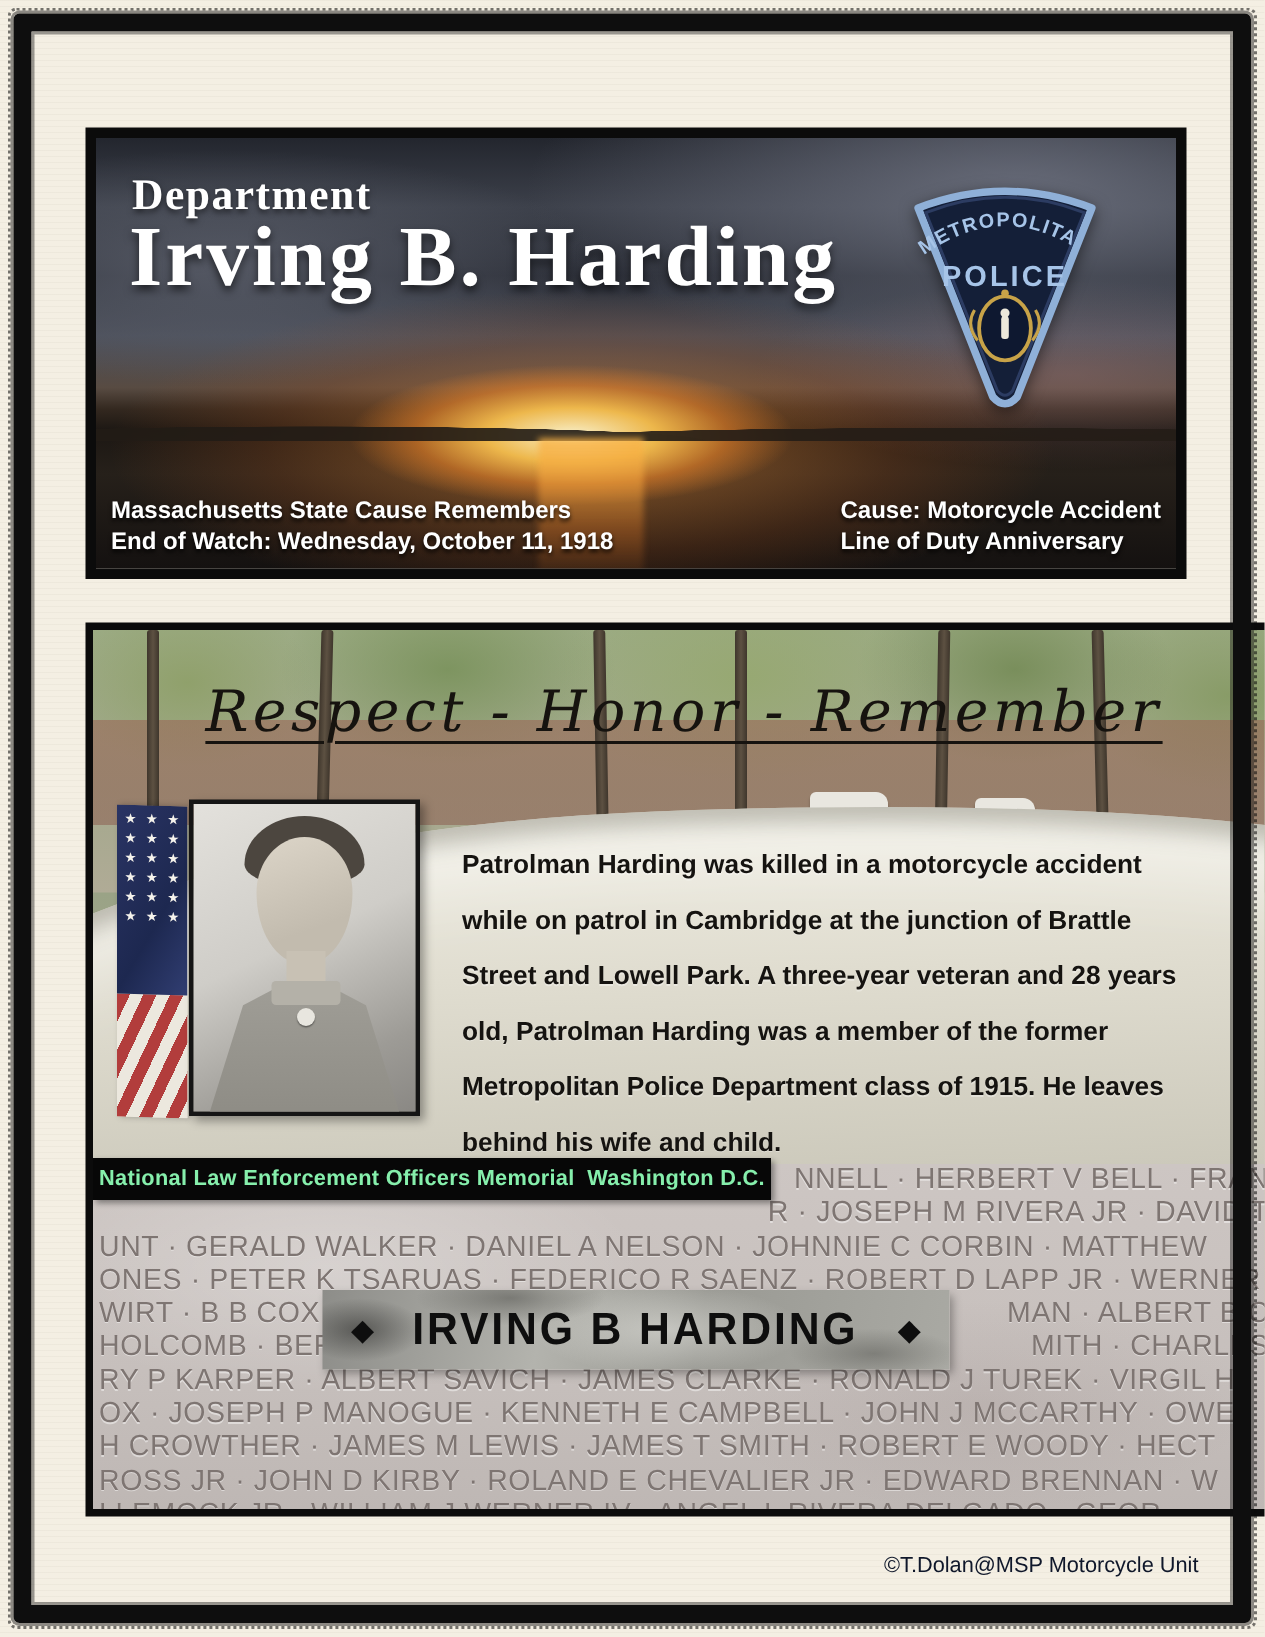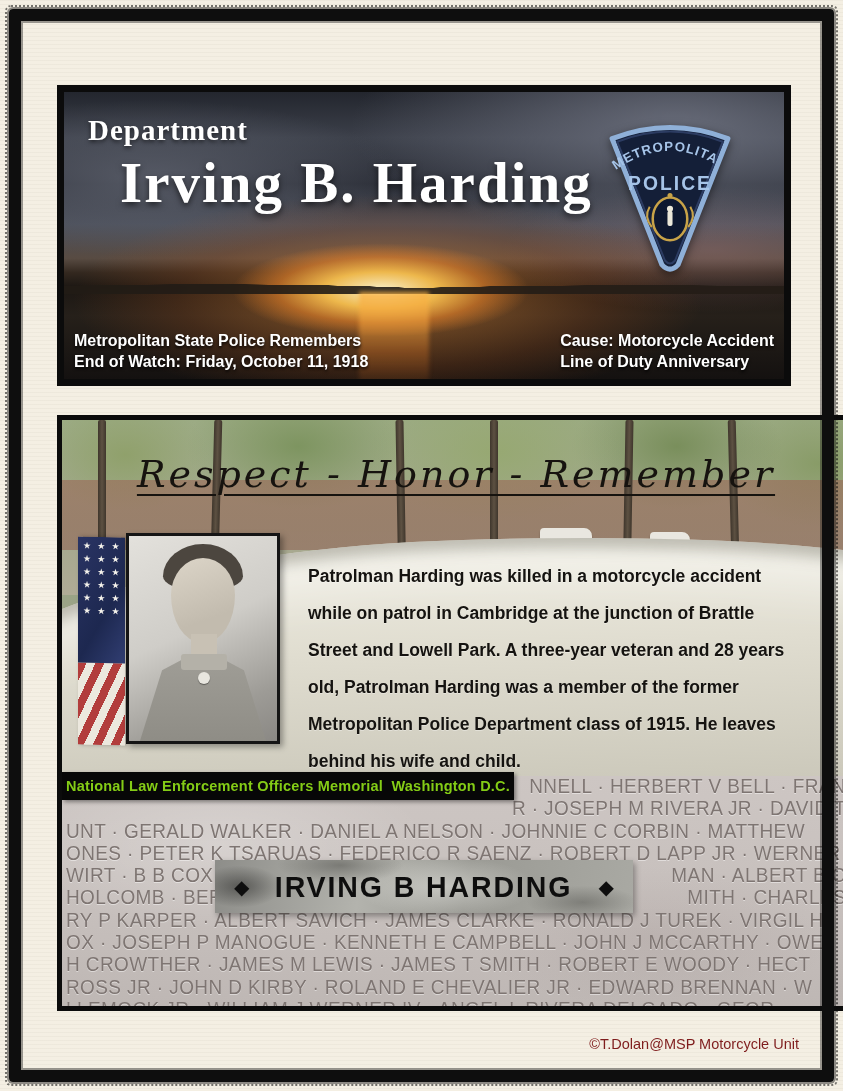--- a/index.html
+++ b/index.html
@@ -39,24 +39,23 @@
     opacity:.9;}
   .sunstreak{position:absolute;left:41%;top:200px;width:70px;height:100px;
     background:linear-gradient(to bottom,rgba(250,180,70,.8),rgba(220,120,40,.35) 60%,transparent);
     filter:blur(2px);}
   .hdr-rank{
     position:absolute;left:24px;top:22px;color:#fff;
     font-family:"Liberation Serif",serif;font-weight:bold;font-size:29px;letter-spacing:1px;
     text-shadow:0 2px 4px rgba(0,0,0,.6);
   }
   .hdr-name{
-    position:absolute;left:22px;top:58px;color:#fff;
+    position:absolute;left:22px;top:47px;color:#fff;
     font-family:"Liberation Serif",serif;font-weight:bold;font-size:57px;letter-spacing:2px;
     text-shadow:0 3px 6px rgba(0,0,0,.6);
-    margin-left:34px;
   }
   .hdr-strip{position:absolute;left:0;right:0;bottom:6px;display:flex;justify-content:space-between;padding:0 10px;}
   .hdr-strip .col{color:#fff;font-weight:bold;font-size:16px;line-height:1.35;text-shadow:0 2px 3px rgba(0,0,0,.85);}
   .hdr-strip .col.right{text-align:left;}
   .patch{position:absolute;right:48px;top:18px;width:132px;height:168px;filter:drop-shadow(0 3px 5px rgba(0,0,0,.5));}
 
   
   .memorial{
     position:absolute;left:57px;top:415px;width:798px;height:596px;
     border:5px solid #0b0b0b;box-sizing:border-box;overflow:hidden;
@@ -108,21 +107,21 @@
   .button{position:absolute;left:69px;top:136px;width:12px;height:12px;background:#e8e6df;border-radius:50%;box-shadow:0 1px 1px rgba(0,0,0,.4);}
   .bio{
     position:absolute;left:246px;top:138px;width:482px;z-index:3;
     font-size:17.5px;font-weight:bold;color:#151310;line-height:2.12;
     text-shadow:0 1px 0 rgba(255,255,255,.35);
   }
   
   .banner{
     position:absolute;left:0;top:352px;width:452px;height:28px;background:#070707;z-index:5;
     display:flex;align-items:center;justify-content:center;
-    color:#84cc16;font-weight:bold;font-size:14.5px;white-space:pre;letter-spacing:.2px;
+    color:#86efac;font-weight:bold;font-size:14.5px;white-space:pre;letter-spacing:.2px;
     box-shadow:2px 2px 4px rgba(0,0,0,.4);
   }
   
   .wall{
     position:absolute;left:0;top:356px;right:0;bottom:0;z-index:4;overflow:hidden;
     background:
       radial-gradient(ellipse 300px 120px at 20% 30%, rgba(255,255,255,.25), transparent 70%),
       radial-gradient(ellipse 260px 100px at 75% 70%, rgba(120,100,100,.12), transparent 70%),
       linear-gradient(to bottom,#cdc6c3,#c6bfbc 60%,#beb7b4);
   }
@@ -141,21 +140,21 @@
       radial-gradient(ellipse 90px 26px at 30% 10%, rgba(60,60,56,.45), transparent 70%),
       radial-gradient(ellipse 80px 24px at 88% 80%, rgba(70,70,66,.4), transparent 70%),
       radial-gradient(ellipse 120px 40px at 55% 50%, rgba(235,235,230,.5), transparent 75%),
       linear-gradient(100deg,#8d8d89,#b3b3ad 35%,#9a9a94 60%,#a9a9a3);
     display:flex;align-items:center;justify-content:center;gap:18px;
     box-shadow:2px 3px 6px rgba(0,0,0,.35);
   }
   .plaque .nm{font-size:30px;font-weight:bold;color:#0e0e0e;letter-spacing:2px;transform:scaleX(.95);}
   .plaque .dm{font-size:20px;color:#0e0e0e;}
   
-  .copyright{position:absolute;right:44px;top:1036px;font-size:14.5px;color:#7f1d1d;z-index:6;}
+  .copyright{position:absolute;right:44px;top:1036px;font-size:14.5px;color:#0f172a;z-index:6;}
 </style>
 </head>
 <body>
 
 <div class="frame"></div>
 
 <div class="header">
   <div class="hills"></div>
   <div class="sunstreak"></div>
   <div class="hdr-rank">Department</div>
@@ -173,22 +172,22 @@
     <text x="65" y="79" text-anchor="middle" font-family="Liberation Sans, sans-serif" font-size="19" font-weight="bold" fill="#a6c4e8" letter-spacing="2">POLICE</text>
     <ellipse cx="65" cy="107" rx="17" ry="21" fill="#0e1830" stroke="#c8a348" stroke-width="2.5"></ellipse>
     <path d="M45 95 q-6 10 2 20 M85 95 q6 10 -2 20" fill="none" stroke="#c8a348" stroke-width="2"></path>
     <circle cx="65" cy="84" r="2.5" fill="#c8a348"></circle>
     <rect x="62.5" y="99" width="5" height="15" rx="2" fill="#ece8da"></rect>
     <circle cx="65" cy="97" r="3" fill="#ece8da"></circle>
   </svg>
 
   <div class="hdr-strip">
     <div class="col left">
-      <div>Metropolitan State Police Remembers</div>
-      <div>End of Watch: Friday, October 11, 1918</div>
+      <div>Massachusetts State Cause Remembers</div>
+      <div>End of Watch: Wednesday, October 11, 1918</div>
     </div>
     <div class="col right">
       <div>Cause: Motorcycle Accident</div>
       <div>Line of Duty Anniversary</div>
     </div>
   </div>
 </div>
 
 <div class="memorial">
   <div class="park">

